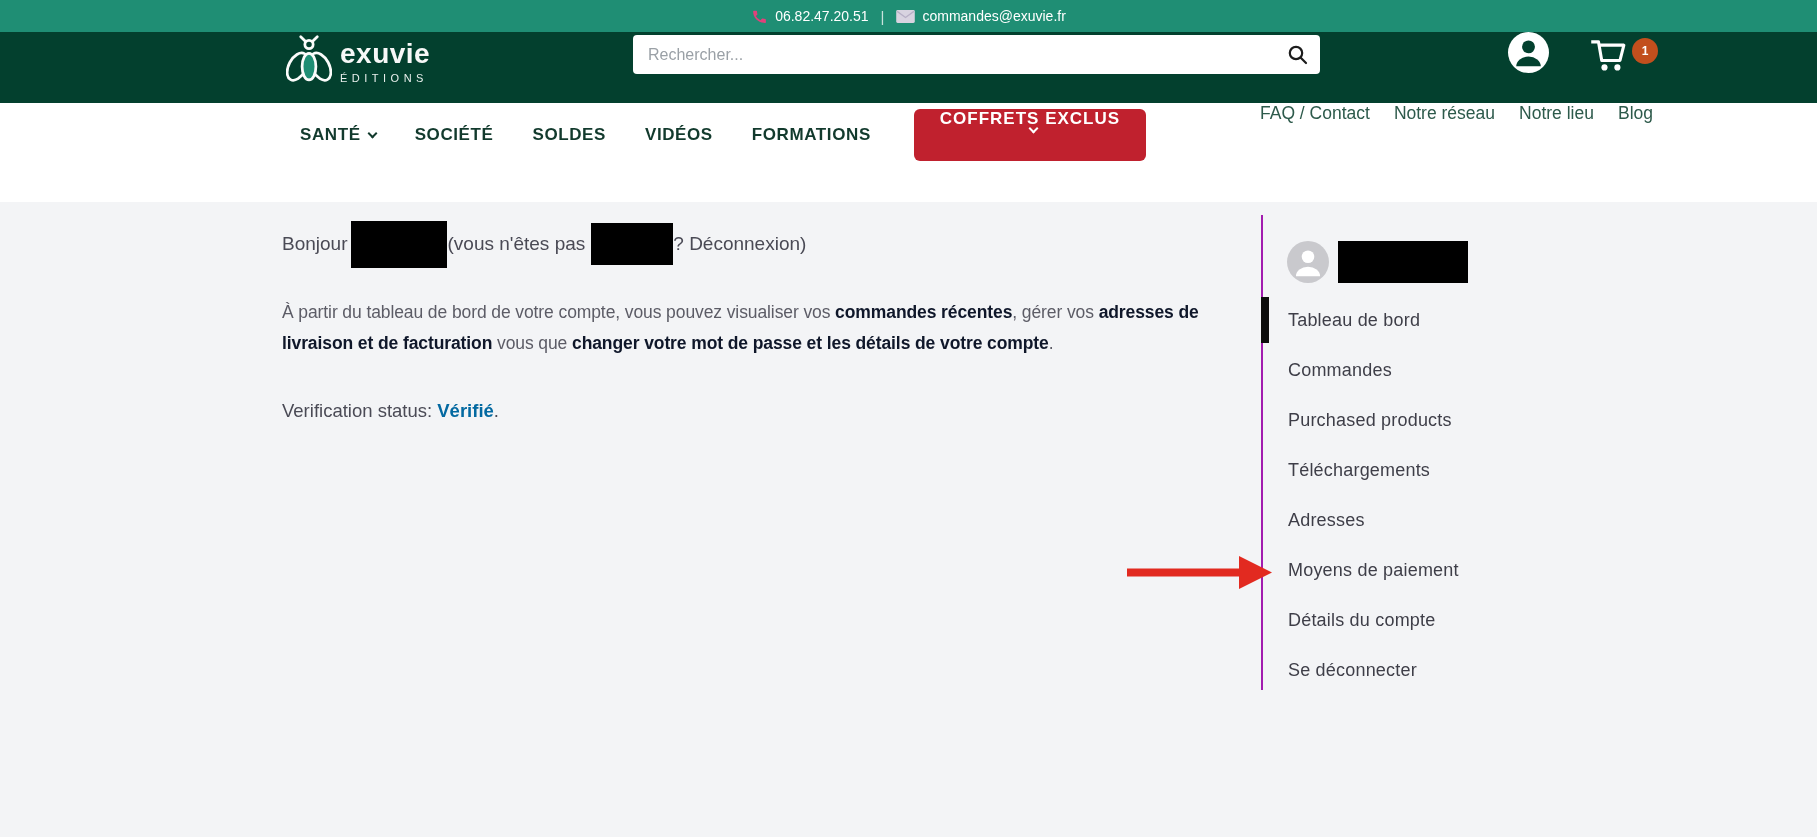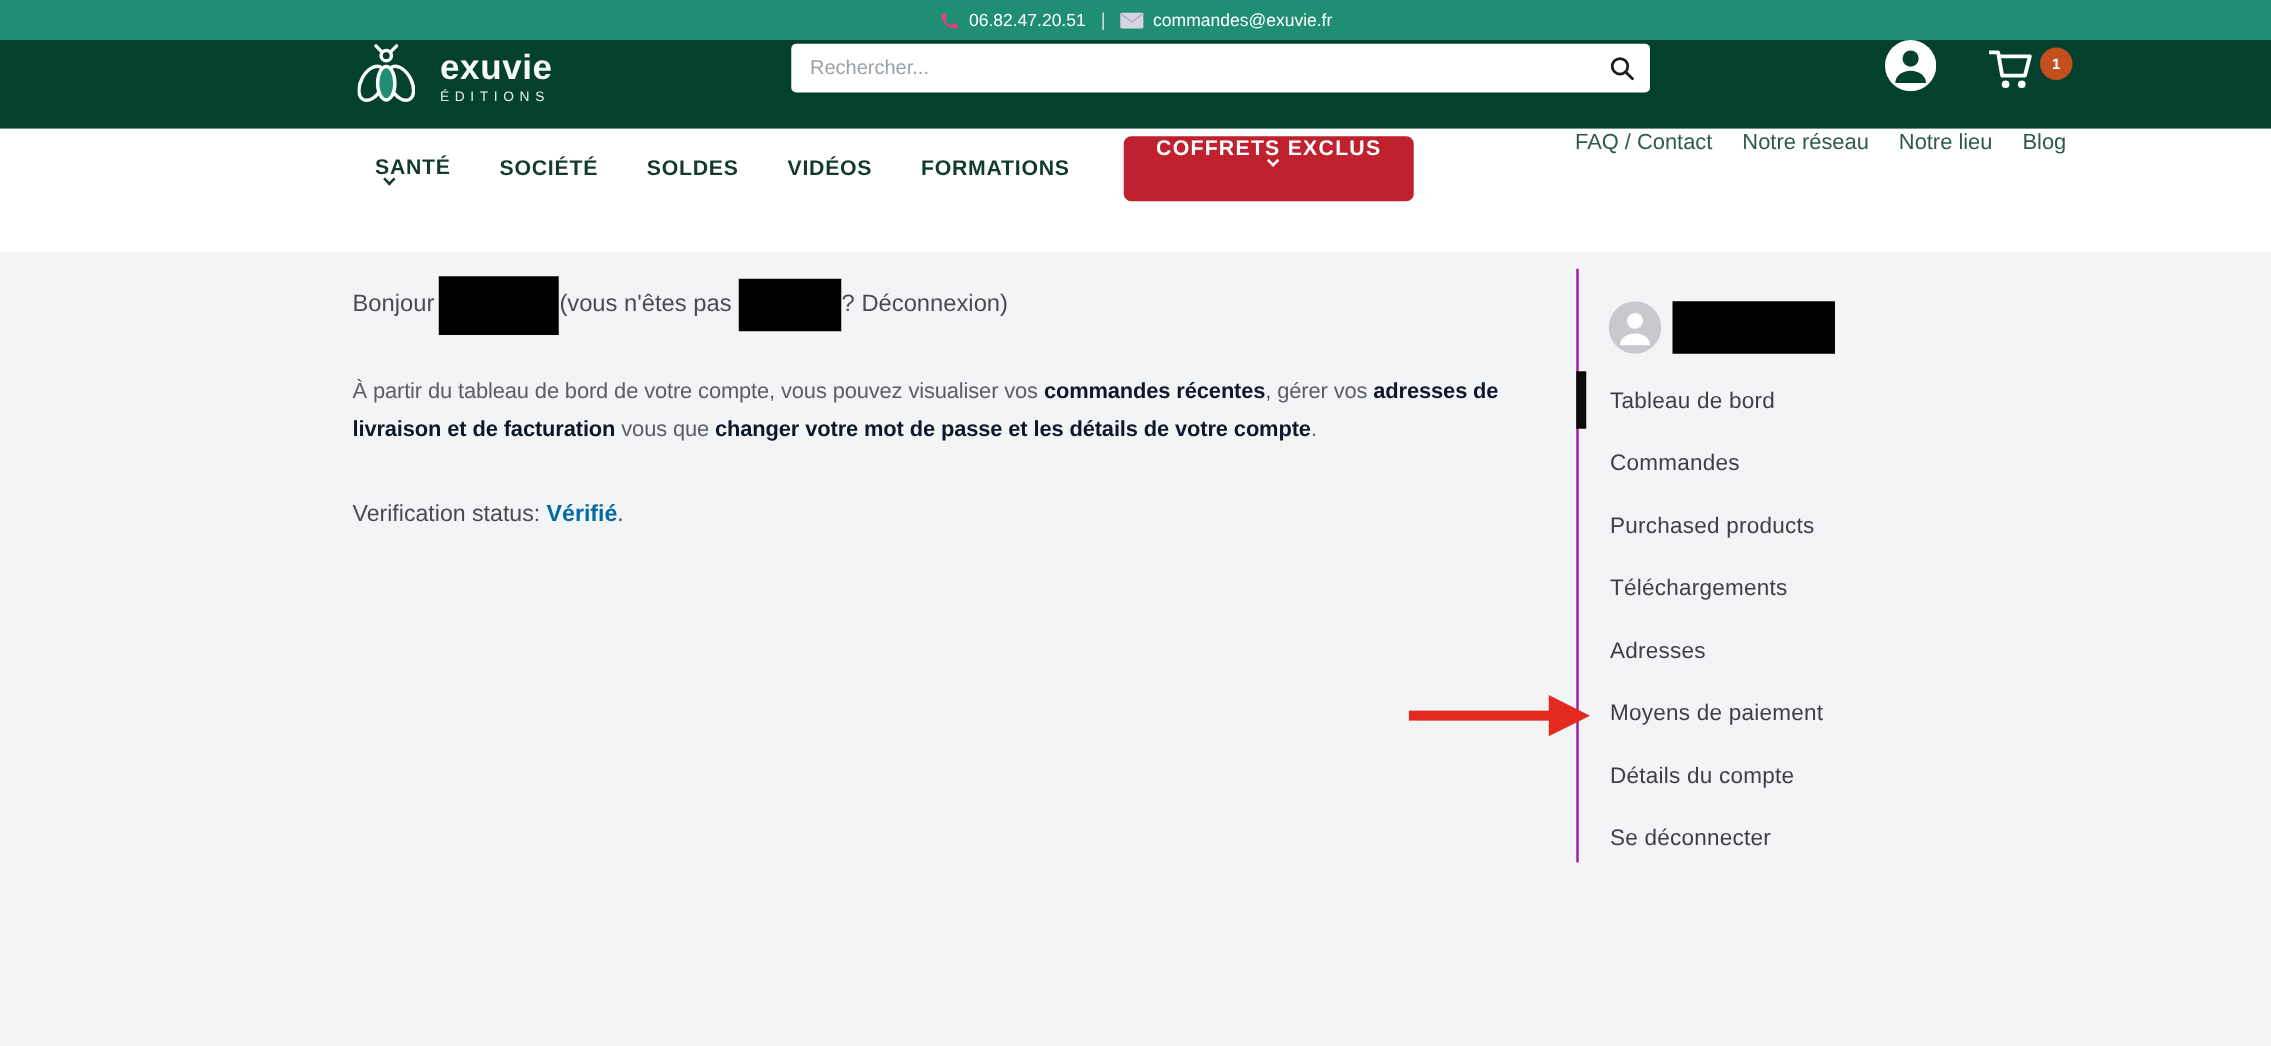--- a/index.html
+++ b/index.html
@@ -10,42 +10,42 @@
   
   #topbar { position:absolute; left:0; top:0; width:1817px; height:32px;
     background:#1f8e74; display:flex; align-items:center; justify-content:center;
     gap:12px; color:#ffffff; font-size:14px; }
   #topbar .sep { opacity:.75; font-weight:300; font-size:15px; }
   .tb-item { display:flex; align-items:center; gap:7px; }
 
   
   #header { position:absolute; left:0; top:32px; width:1817px; height:71px;
     background:#03402e; }
-  .logo { position:absolute; left:286px; top:2px; display:flex; align-items:center; gap:20px; cursor:pointer; }
+  .logo { position:absolute; left:286px; top:2px; display:flex; align-items:center; gap:8px; cursor:pointer; }
   .logo-text { display:flex; flex-direction:column; line-height:1; }
   .logo-title { color:#f7f8f7; font-size:28px; font-weight:700; letter-spacing:.5px; }
   .logo-sub { color:#e9efec; font-size:11px; letter-spacing:4.5px; margin-top:5px; font-weight:400; }
   .searchbox { position:absolute; left:633px; top:3px; width:687px; height:39px;
     background:#ffffff; border-radius:4px; display:flex; align-items:center; }
   .searchbox input { flex:1; border:none; outline:none; background:transparent;
     font-family:"Liberation Sans", sans-serif; font-size:16px; color:#333;
     padding:0 0 0 15px; }
   .searchbox input::placeholder { color:#9aa0a6; }
   .search-btn { width:46px; height:39px; display:flex; align-items:center; justify-content:center; cursor:pointer; border:none; background:transparent; }
   .hdr-avatar { position:absolute; left:1508px; top:0px; width:41px; height:41px; cursor:pointer; }
   .hdr-cart { position:absolute; left:1588px; top:1px; width:72px; height:42px; cursor:pointer; }
   .cart-badge { position:absolute; left:44px; top:5px; width:26px; height:26px;
     background:#c24f1d; border-radius:50%; color:#fff; font-size:12px; font-weight:700;
     display:flex; align-items:center; justify-content:center; }
 
   
   #navbar { position:absolute; left:0; top:103px; width:1817px; height:99px; background:#ffffff; }
   .nav-left { position:absolute; left:300px; top:0; height:64px; display:flex; align-items:center; gap:39px; }
   .nav-item { color:#123a2d; font-size:17px; font-weight:700; letter-spacing:.6px;
-    cursor:pointer; display:flex; align-items:flex-start; white-space:nowrap;flex-direction:column; }
+    cursor:pointer; display:flex; align-items:center; white-space:nowrap; }
   .chev { width:7px; height:7px; border-right:2px solid currentColor; border-bottom:2px solid currentColor;
     transform:rotate(45deg); display:inline-block; margin-left:8px; margin-top:-4px; }
   .nav-cta { background:#c0212e; color:#ffffff; border:none; border-radius:6px;
     height:52px; padding:0 26px; font-family:"Liberation Sans", sans-serif;
     font-size:17px; font-weight:700; letter-spacing:1px; cursor:pointer;
     display:flex; align-items:center; white-space:nowrap; margin-left:4px;flex-direction:column; }
   .nav-right { position:absolute; right:164px; top:0; height:68px; display:flex; gap:24px; }
   .nav-link { color:#2d5a4b; font-size:17.5px; font-weight:400; cursor:pointer; white-space:nowrap; }
 
   

